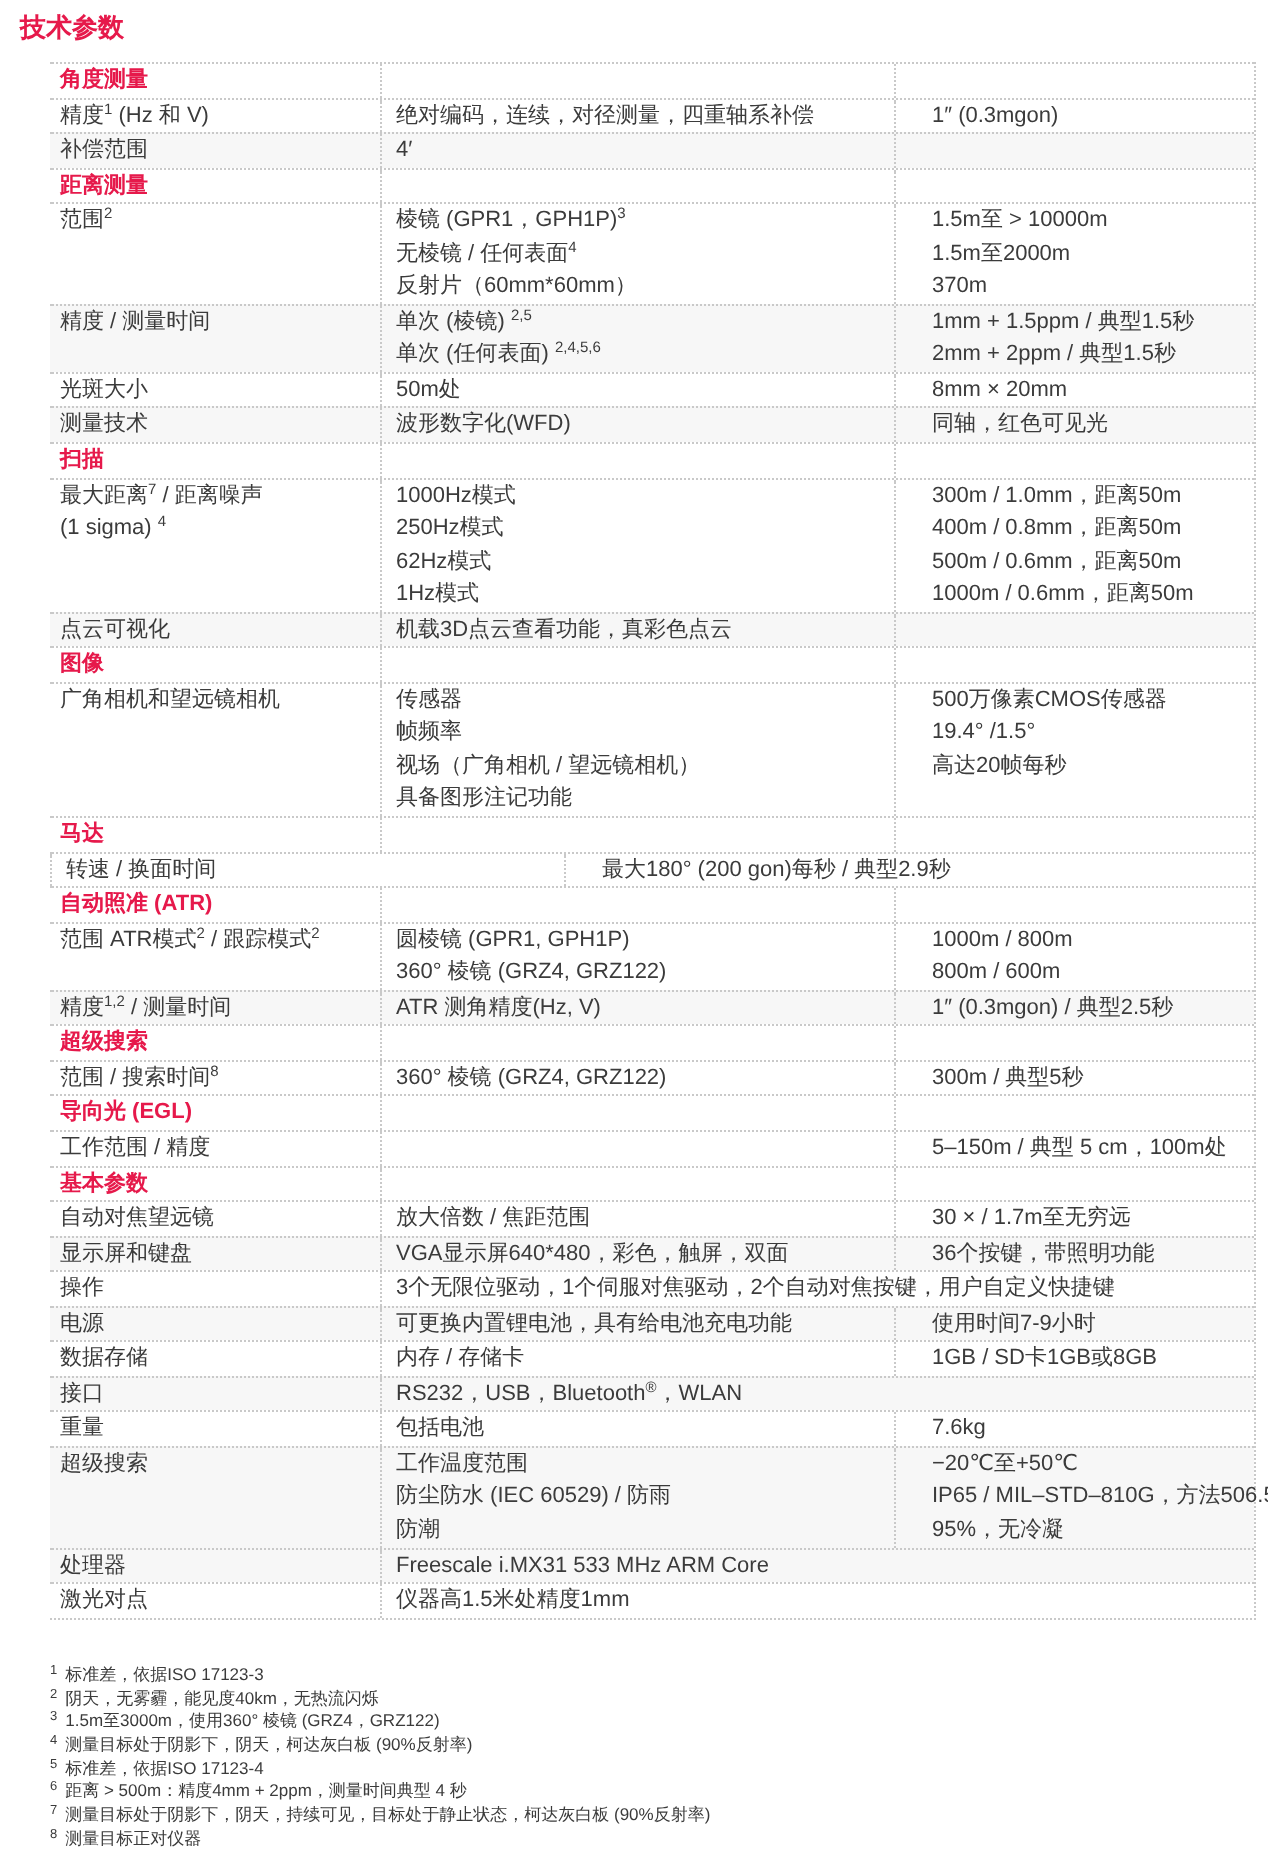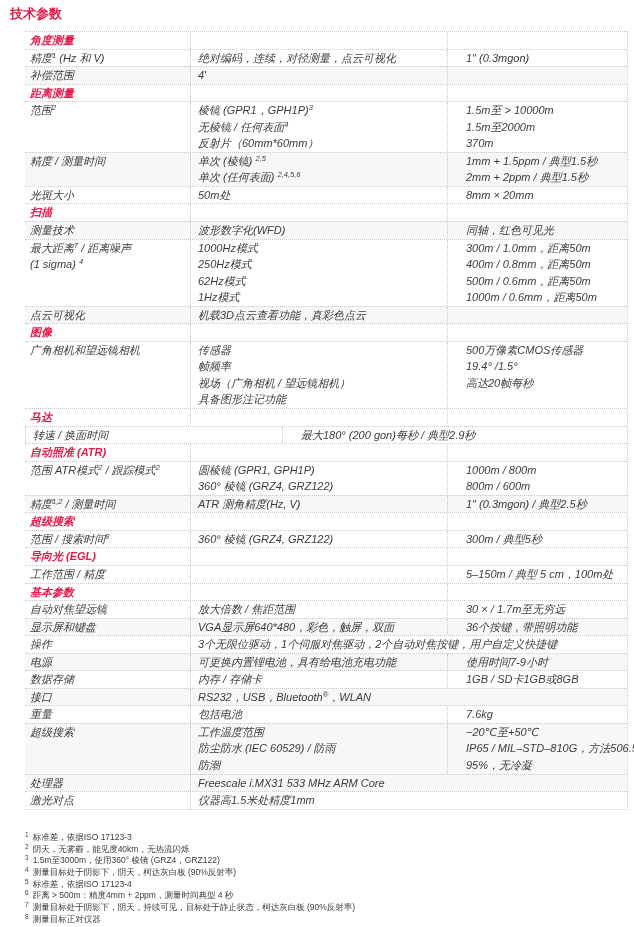--- a/index.html
+++ b/index.html
@@ -6,21 +6,21 @@
     --accent:#e6194b;
     --text:#3b3b3b;
     --border:#c9c9c9;
     --shade:#f7f7f7;
   }
   *{margin:0;padding:0;box-sizing:border-box;}
   html,body{width:634px;height:927px;background:#ffffff;overflow:hidden;
     font-family:"Liberation Sans","DejaVu Sans",sans-serif;color:var(--text);}
   .title{position:absolute;left:10px;top:5px;font-size:13px;font-weight:bold;color:var(--accent);}
   .table{position:absolute;left:25px;top:31px;width:603px;
-    border-bottom:1px dotted var(--border);border-right:1px dotted var(--border);font-style:italic;}
+    border-bottom:1px dotted var(--border);border-right:1px dotted var(--border);}
   .trow{display:flex;border-top:1px dotted var(--border);font-size:11px;}
   .trow.shaded{background:var(--shade);}
   .ln{height:16.56px;line-height:16.56px;white-space:nowrap;overflow:visible;}
   .c1{width:165px;padding-left:5px;flex-shrink:0;}
   .c2{width:257px;padding-left:7px;flex-shrink:0;border-left:1px dotted var(--border);}
   .c2.span{width:auto;flex:1;}
   .c3{flex:1;padding-left:18px;border-left:1px dotted var(--border);}
   .sh-label{width:165px;padding-left:5px;flex-shrink:0;font-weight:bold;color:var(--accent);}
   sup{font-size:7.5px;line-height:0;vertical-align:4px;}
   .footnotes{position:absolute;left:25px;top:832px;font-size:8.5px;color:var(--text);}
@@ -36,21 +36,21 @@
       <div class="trow">
         <div class="sh-label ln">角度测量</div>
         <div class="c2"></div>
         <div class="c3"></div>
       </div>
       <div class="trow">
         <div class="c1">
           <div class="ln">精度<sup>1</sup> (Hz 和 V)</div>
         </div>
         <div class="c2">
-          <div class="ln">绝对编码，连续，对径测量，点云可视化</div>
+          <div class="ln">绝对编码，连续，对径测量，四重轴系补偿</div>
         </div>
         <div class="c3">
           <div class="ln">1″ (0.3mgon)</div>
         </div>
       </div>
       <div class="trow shaded">
         <div class="c1">
           <div class="ln">补偿范围</div>
         </div>
         <div class="c2">
@@ -97,35 +97,35 @@
         <div class="c1">
           <div class="ln">光斑大小</div>
         </div>
         <div class="c2">
           <div class="ln">50m处</div>
         </div>
         <div class="c3">
           <div class="ln">8mm × 20mm</div>
         </div>
       </div>
+      <div class="trow shaded">
+        <div class="c1">
+          <div class="ln">测量技术</div>
+        </div>
+        <div class="c2">
+          <div class="ln">波形数字化(WFD)</div>
+        </div>
+        <div class="c3">
+          <div class="ln">同轴，红色可见光</div>
+        </div>
+      </div>
       <div class="trow">
         <div class="sh-label ln">扫描</div>
         <div class="c2"></div>
         <div class="c3"></div>
-      </div>
-      <div class="trow shaded">
-        <div class="c1">
-          <div class="ln">测量技术</div>
-        </div>
-        <div class="c2">
-          <div class="ln">波形数字化(WFD)</div>
-        </div>
-        <div class="c3">
-          <div class="ln">同轴，红色可见光</div>
-        </div>
       </div>
       <div class="trow">
         <div class="c1">
           <div class="ln">最大距离<sup>7</sup> / 距离噪声</div>
           <div class="ln">(1 sigma) <sup>4</sup></div>
         </div>
         <div class="c2">
           <div class="ln">1000Hz模式</div>
           <div class="ln">250Hz模式</div>
           <div class="ln">62Hz模式</div>

